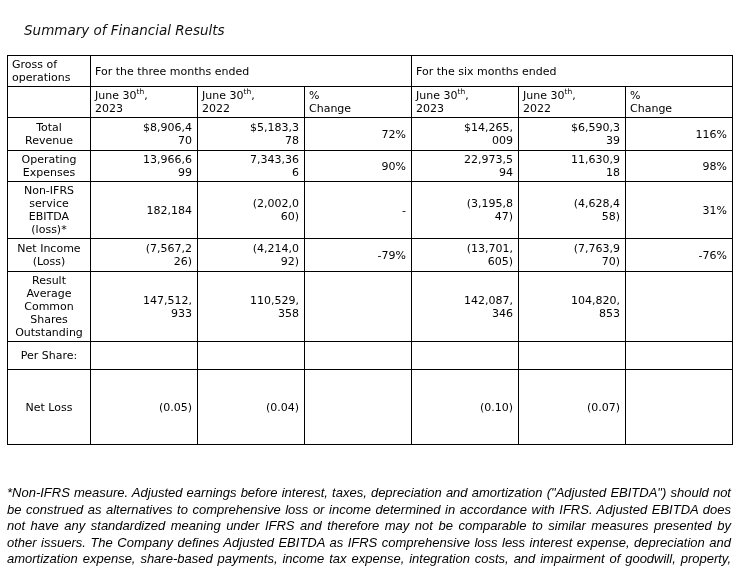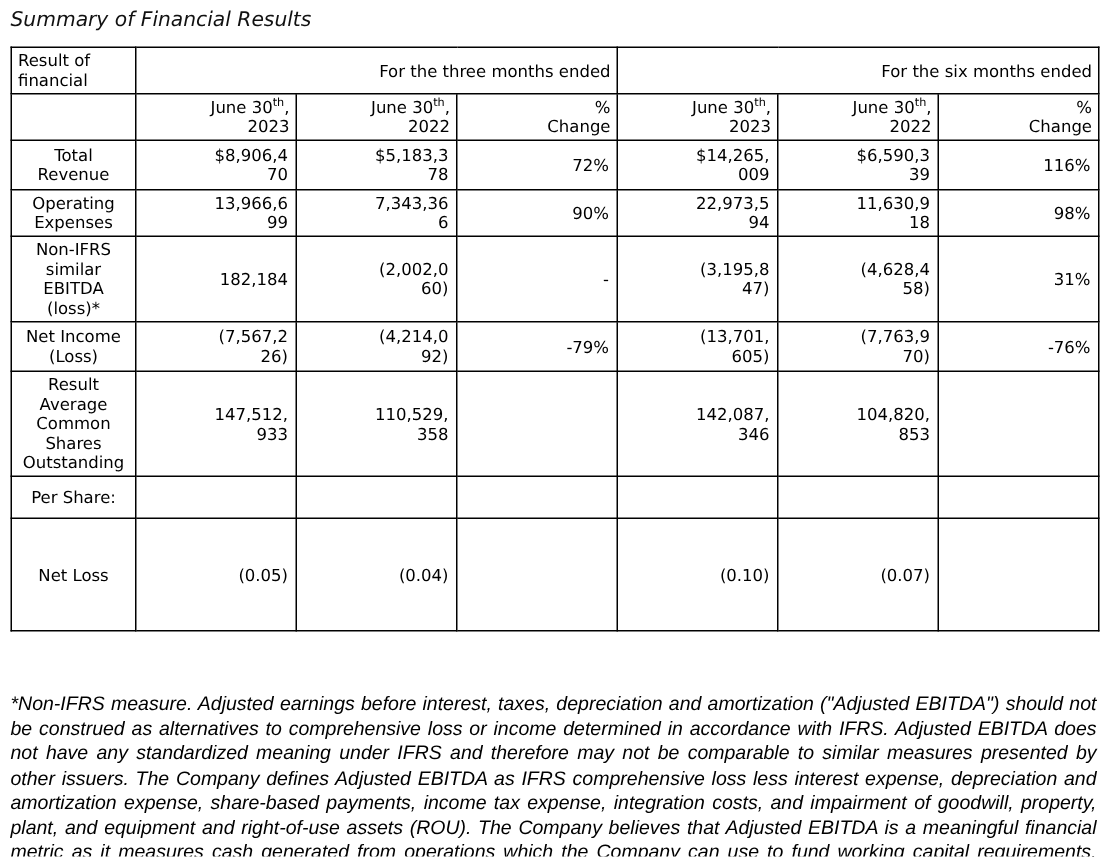--- a/index.html
+++ b/index.html
@@ -2,35 +2,35 @@
 <html><head>
 <meta charset="utf-8">
 <style>
   html, body { margin:0; padding:0; background:#ffffff; color:#000000; }
   .page {
     width:738px; height:571px; box-sizing:border-box;
     padding:5px 7px 0 7px; overflow:hidden;
     font-family:"DejaVu Sans", sans-serif;
   }
   .title {
-    margin:0; font-style:italic; font-weight:400;
+    margin:17px; font-style:italic; font-weight:400;
     font-size:13.5px; line-height:16px; color:#111;
     font-family:"DejaVu Sans", sans-serif;
   }
   table.fin {
     border-collapse:collapse; table-layout:fixed;
     width:724px; margin-top:10px;
   }
   .fin th, .fin td {
     border:1px solid #000; font-weight:normal;
     font-size:11px; line-height:13px;
     padding:2px 4px; vertical-align:middle;
     overflow:hidden; word-wrap:break-word;
   }
-  .fin thead th { text-align:right; }
+  .fin thead th { text-align:left; }
   .fin tbody th { text-align:center; padding-left:4px; }
   .fin td.num { text-align:right; padding-right:5px;padding-left:48px; }
   .fin sup { font-size:7.5px; line-height:0; vertical-align:super; }
   
   .fin thead tr:nth-child(1) { height:30px; }
   .fin thead tr:nth-child(2) { height:29px; }
   .fin tbody tr:nth-child(1) { height:33px; }
   .fin tbody tr:nth-child(2) { height:19px; }
   .fin tbody tr:nth-child(3) { height:28px; }
   .fin tbody tr:nth-child(4) { height:33px; }
@@ -58,21 +58,21 @@
       <col style="width:83px">
       <col style="width:107px">
         <col style="width:107px">
         <col style="width:107px">
       <col style="width:107px">
         <col style="width:107px">
         <col style="width:107px">
     </colgroup>
     <thead>
       <tr>
-        <th style="text-align:left">Result of financial</th>
+        <th style="text-align:left">Gross of operations</th>
         <th colspan="3">For the three months ended</th>
         <th colspan="3">For the six months ended</th>
       </tr>
       <tr>
         <th></th>
         <th><span>June 30</span><sup>th</sup><span>,</span><br><span>2023</span></th>
         <th><span>June 30</span><sup>th</sup><span>,</span><br><span>2022</span></th>
         <th><span>%</span><sup></sup><span></span><br><span>Change</span></th>
         <th><span>June 30</span><sup>th</sup><span>,</span><br><span>2023</span></th>
         <th><span>June 30</span><sup>th</sup><span>,</span><br><span>2022</span></th>
@@ -92,21 +92,21 @@
       <tr>
         <th>Operating Expenses</th>
         <td class="num">13,966,699</td>
         <td class="num">7,343,366</td>
         <td class="num">90%</td>
         <td class="num">22,973,594</td>
         <td class="num">11,630,918</td>
         <td class="num">98%</td>
       </tr>
       <tr>
-        <th>Non-IFRS similar EBITDA (loss)*</th>
+        <th>Non-IFRS service EBITDA (loss)*</th>
         <td class="num">182,184</td>
         <td class="num">(2,002,060)</td>
         <td class="num">-</td>
         <td class="num">(3,195,847)</td>
         <td class="num">(4,628,458)</td>
         <td class="num">31%</td>
       </tr>
       <tr>
         <th>Net Income (Loss)</th>
         <td class="num">(7,567,226)</td>

